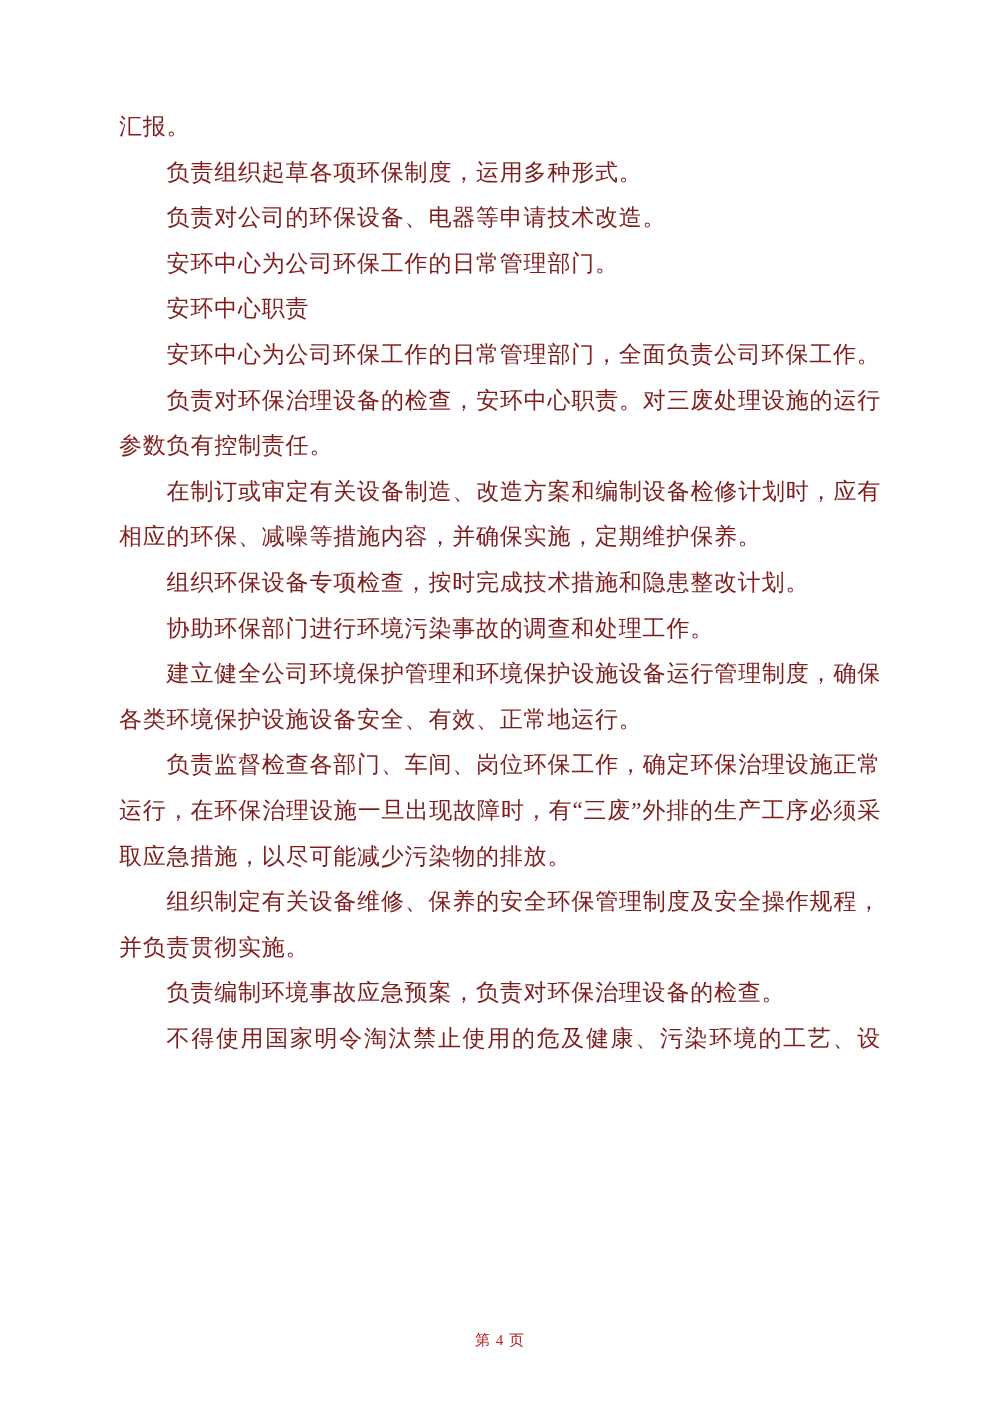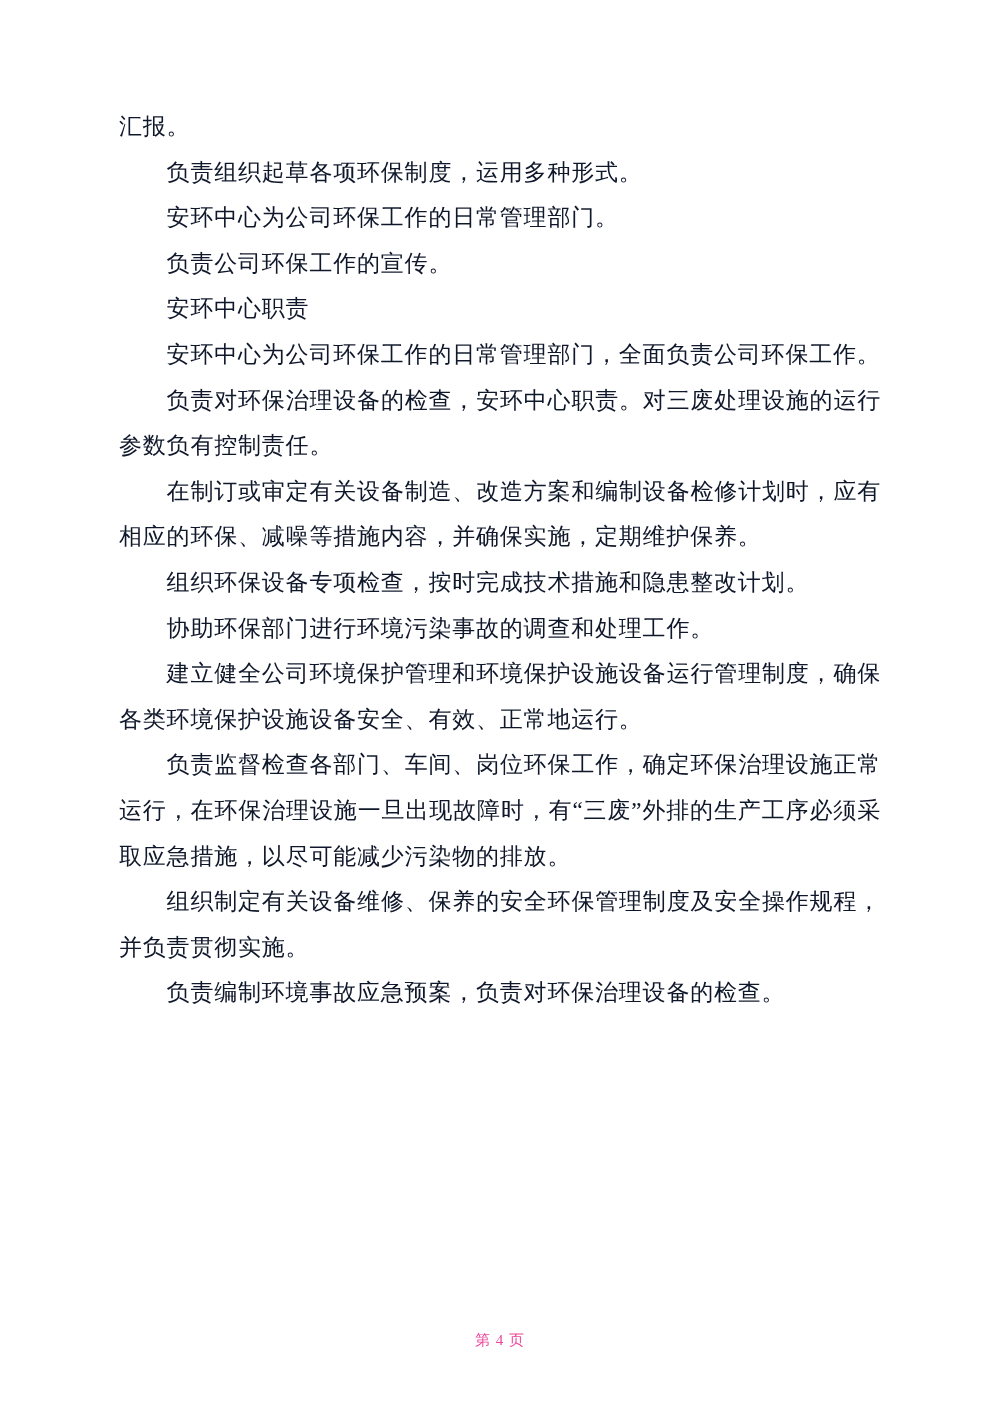--- a/index.html
+++ b/index.html
@@ -17,21 +17,21 @@
   .page {
     position: absolute;
     top: 0; left: 0;
     width: 1000px;
     height: 1415px;
     background: #ffffff;
   }
   .content {
     padding: 104px 119px 0 119px;
     width: 762px;
-    color: #0f172a;
+    color: #7f1d1d;
   }
   .content p {
     margin: 0;
     font-size: 23px;
     letter-spacing: 0.8px;
     line-height: 45.6px;
     text-align: justify;
     text-align-last: left;
     text-justify: inter-character;
     word-break: normal;
@@ -43,38 +43,39 @@
     text-align-last: justify;
   }
   .footer {
     position: absolute;
     top: 1330px;
     left: 0;
     width: 1000px;
     text-align: center;
     font-size: 15px;
     line-height: 20px;
-    color: #ec4899;
+    color: #b91c1c;
     letter-spacing: 1px;
   }
 </style>
 </head>
 <body>
 
 <div class="page">
   <div class="content">
     <p>汇报。</p>
     <p class="indent">负责组织起草各项环保制度，运用多种形式。</p>
+    <p class="indent">负责对公司的环保设备、电器等申请技术改造。</p>
     <p class="indent">安环中心为公司环保工作的日常管理部门。</p>
-    <p class="indent">负责公司环保工作的宣传。</p>
     <p class="indent">安环中心职责</p>
     <p class="indent">安环中心为公司环保工作的日常管理部门，全面负责公司环保工作。</p>
     <p class="indent">负责对环保治理设备的检查，安环中心职责。对三废处理设施的运行参数负有控制责任。</p>
     <p class="indent">在制订或审定有关设备制造、改造方案和编制设备检修计划时，应有相应的环保、减噪等措施内容，并确保实施，定期维护保养。</p>
     <p class="indent">组织环保设备专项检查，按时完成技术措施和隐患整改计划。</p>
     <p class="indent">协助环保部门进行环境污染事故的调查和处理工作。</p>
     <p class="indent">建立健全公司环境保护管理和环境保护设施设备运行管理制度，确保各类环境保护设施设备安全、有效、正常地运行。</p>
     <p class="indent">负责监督检查各部门、车间、岗位环保工作，确定环保治理设施正常运行，在环保治理设施一旦出现故障时，有“三废”外排的生产工序必须采取应急措施，以尽可能减少污染物的排放。</p>
     <p class="indent">组织制定有关设备维修、保养的安全环保管理制度及安全操作规程，并负责贯彻实施。</p>
     <p class="indent">负责编制环境事故应急预案，负责对环保治理设备的检查。</p>
+    <p class="indent force-justify">不得使用国家明令淘汰禁止使用的危及健康、污染环境的工艺、设</p>
   </div>
   <div class="footer">第 4 页</div>
 </div>
 
 </body></html>

